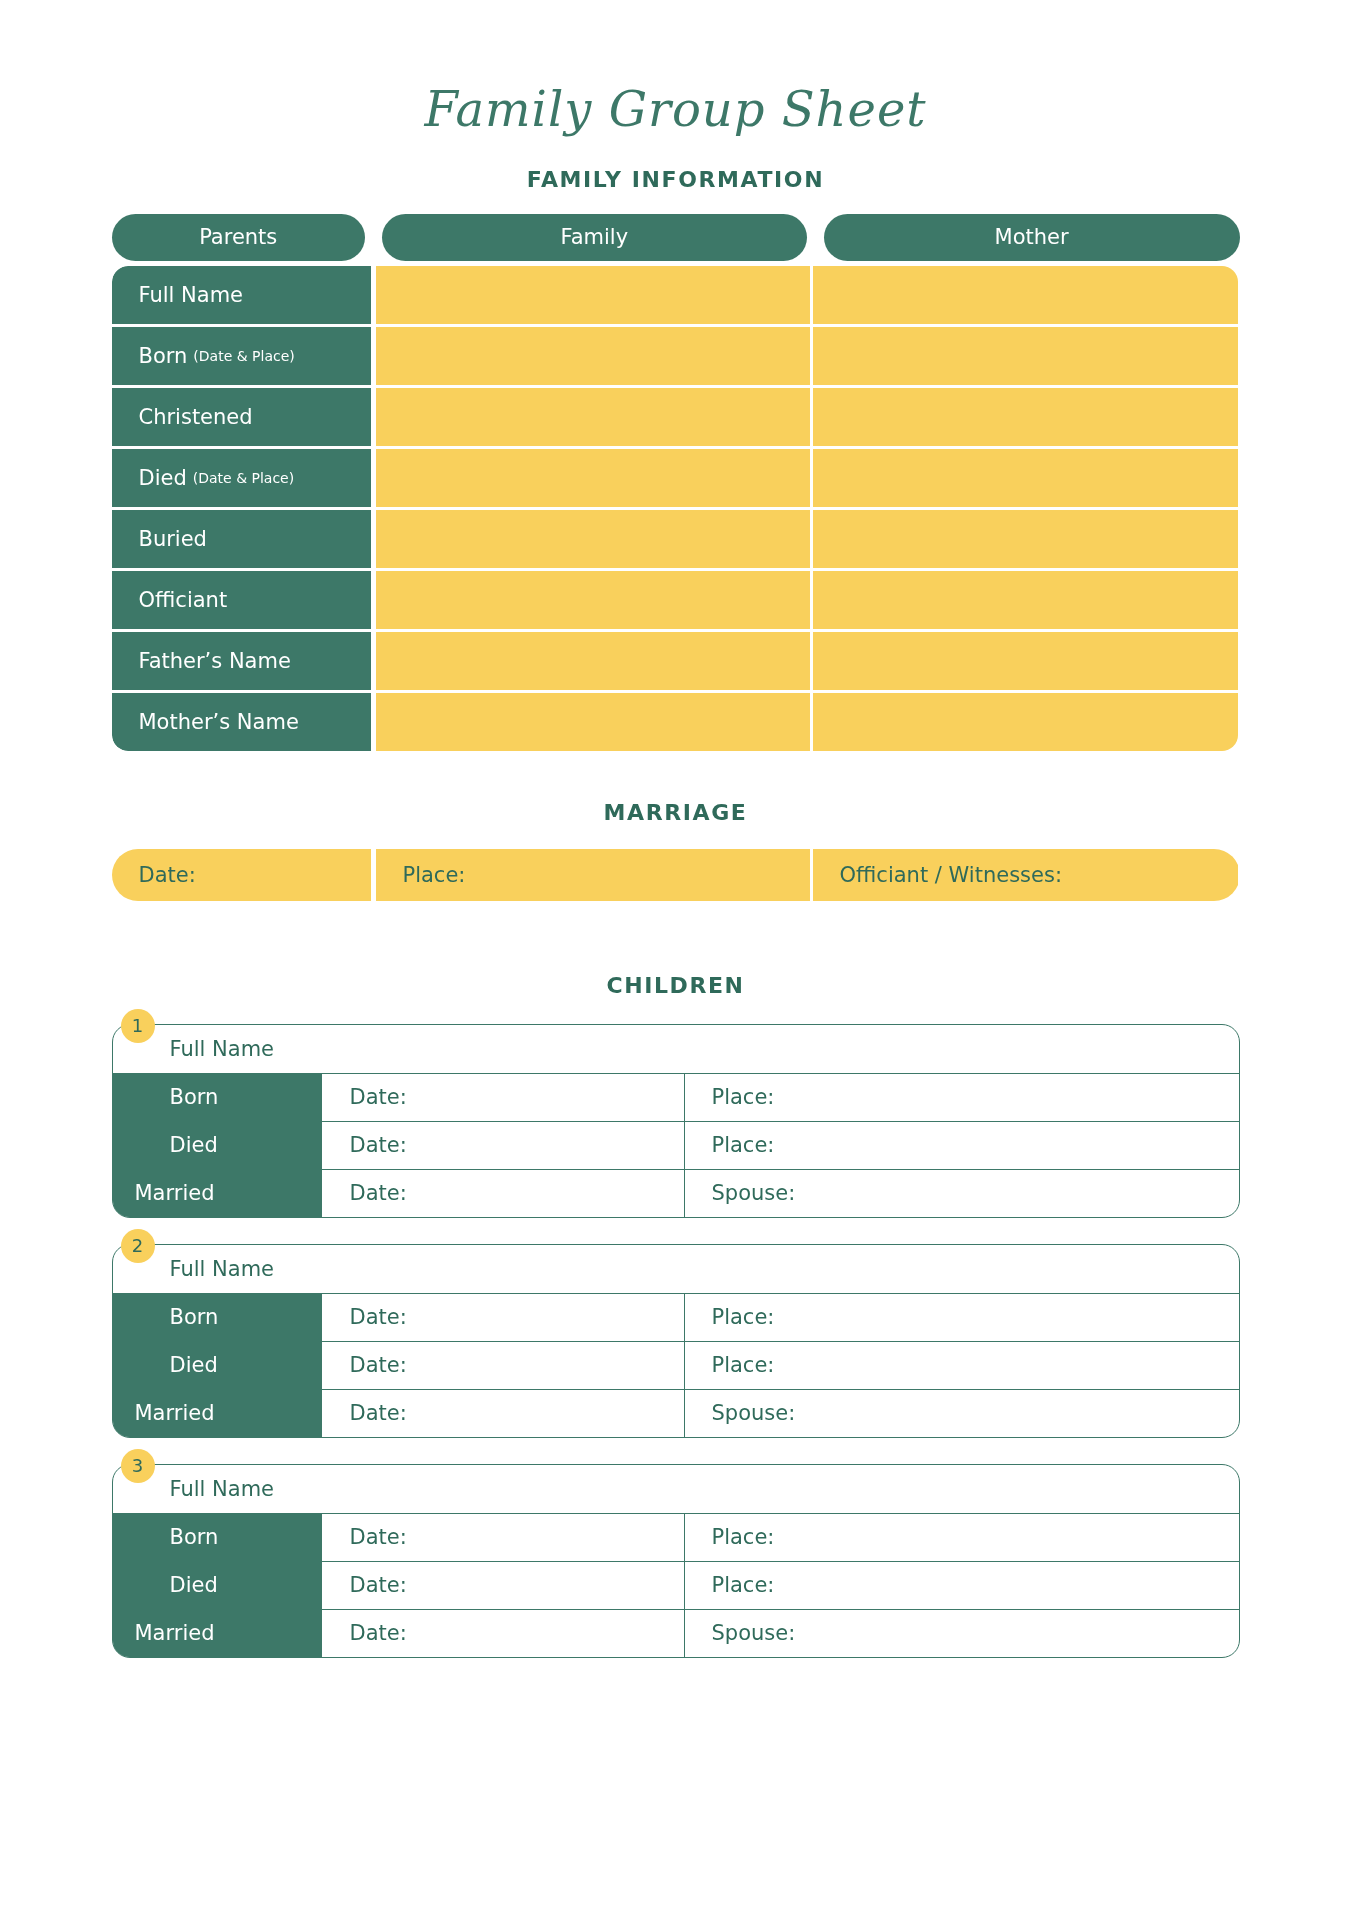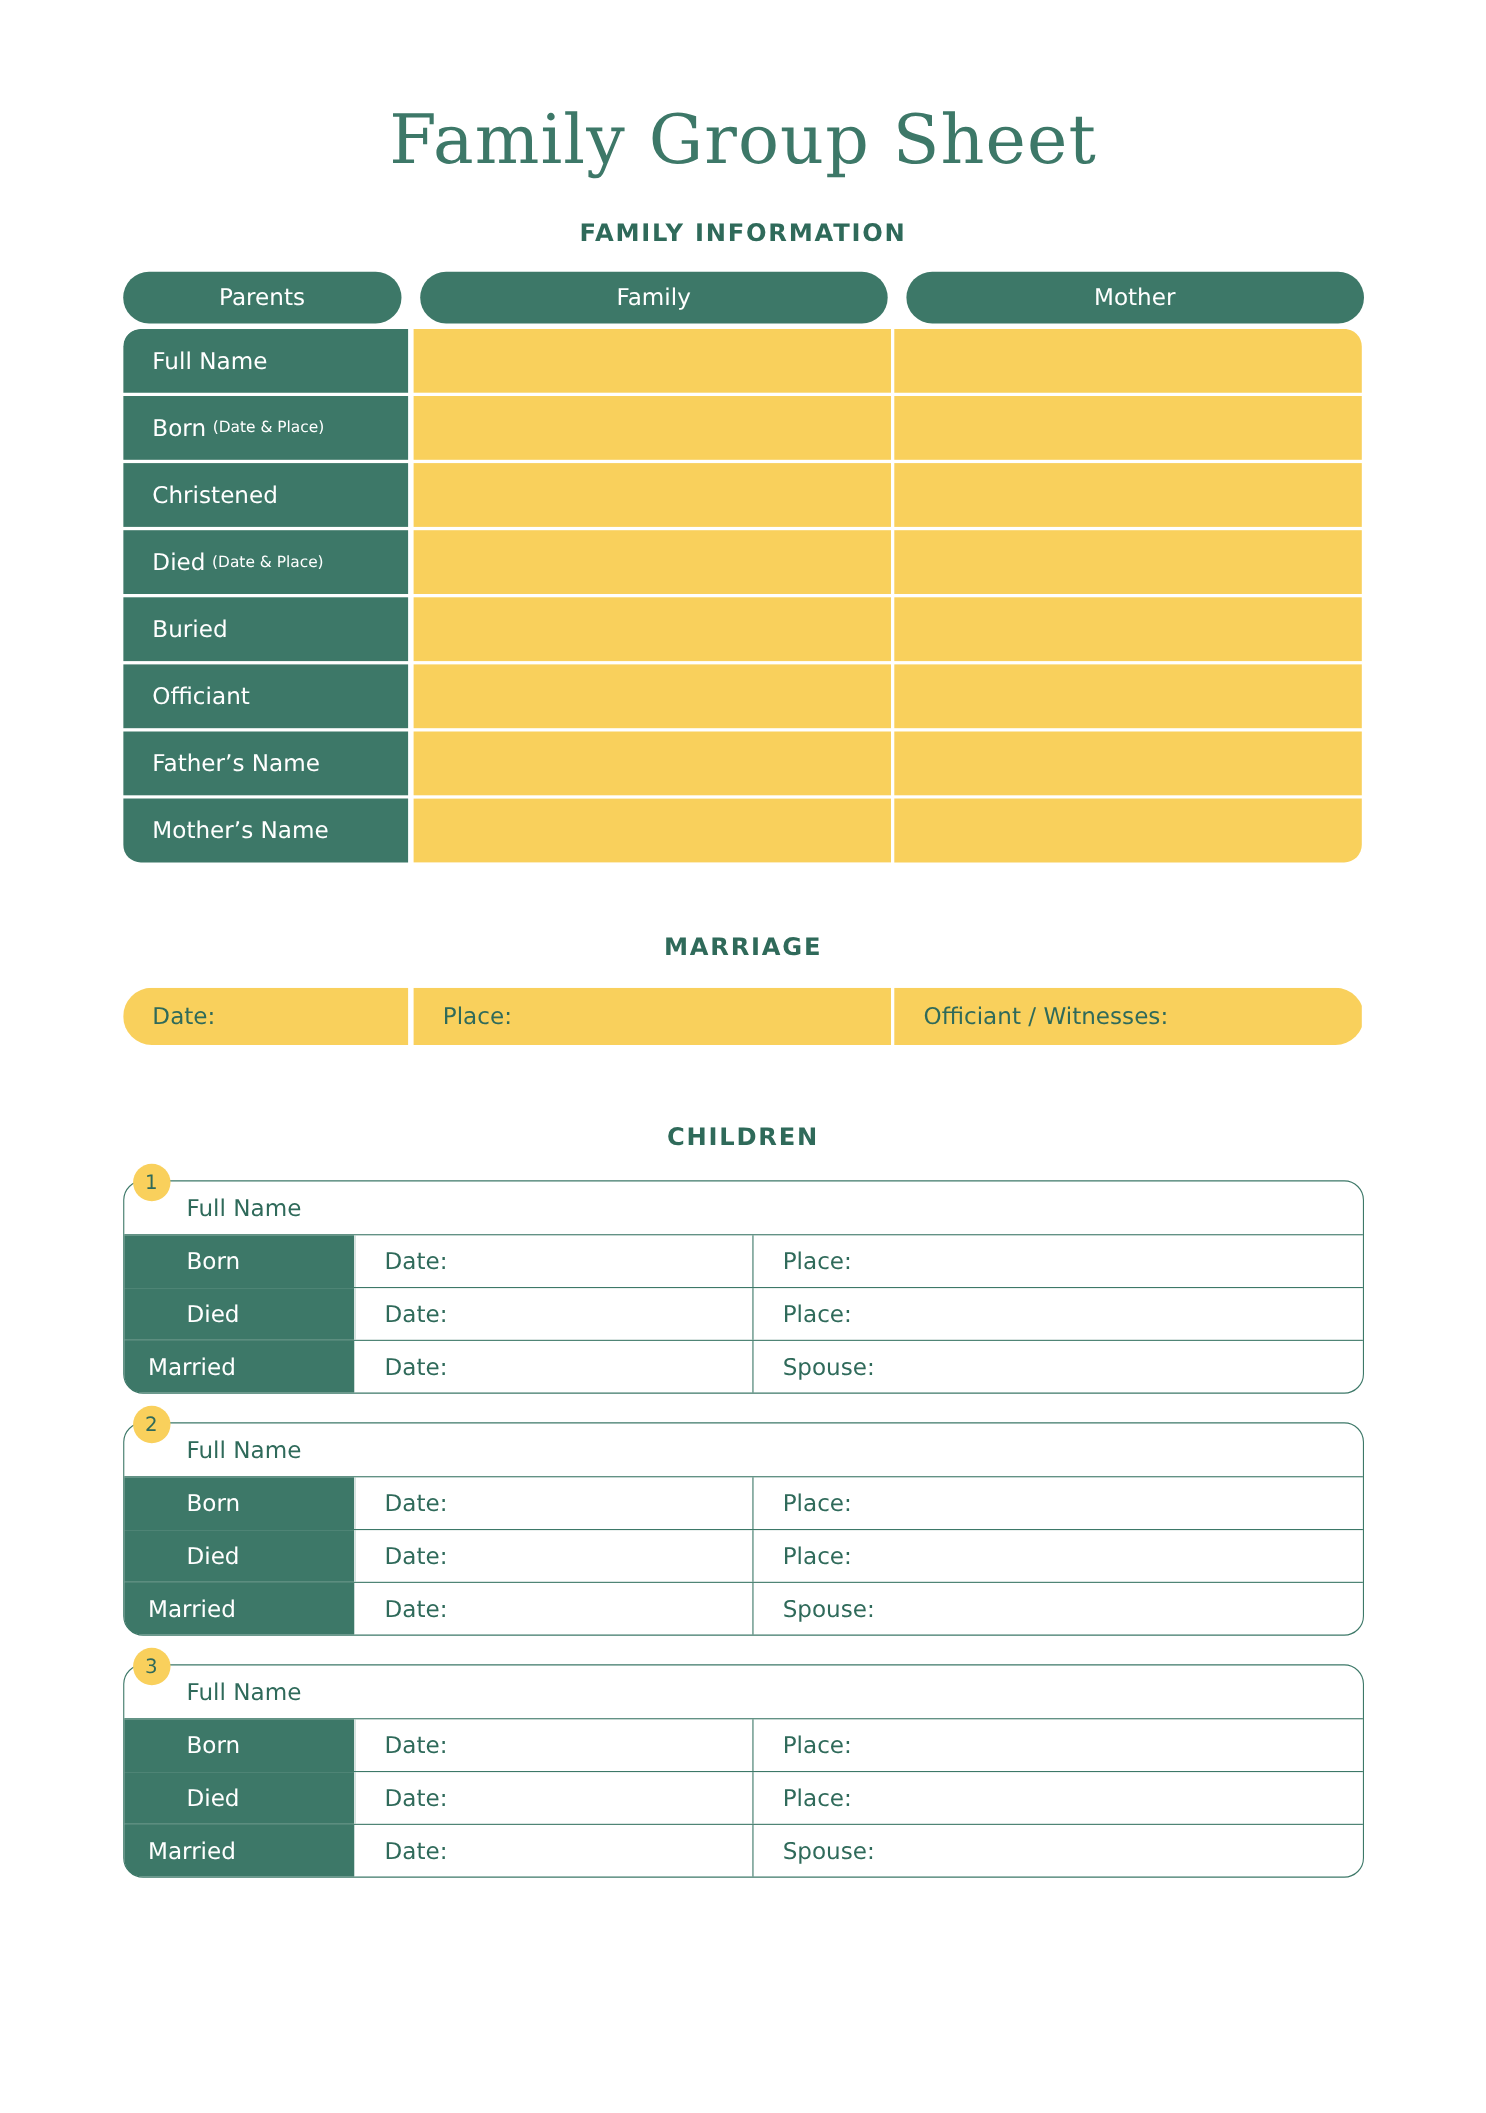--- a/index.html
+++ b/index.html
@@ -10,21 +10,22 @@
     -webkit-font-smoothing:antialiased;
     overflow:hidden;
   }
   .page{position:relative;width:1351px;height:1921px;}
 
   
   .title{
     text-align:center;
     color:#3d7868;
     font-family:"DejaVu Serif", serif;
-    font-size:62px;
+    font-style:italic;
+    font-size:48px;
     font-weight:400;
     letter-spacing:1px;
     padding-top:52px;
     line-height:1.05;
   }
 
   .section-head{
     text-align:center;
     color:#2f6a5a;
     font-size:22px;
@@ -49,21 +50,21 @@
   .pill.c2{width:434px;}
   .pill.c3{width:425px;}
 
   
   .fi-body{
     margin-top:5px;
     border-radius:16px;
     overflow:hidden;
   }
   .fi-row{display:flex;height:58px;margin-bottom:3px;}
-  .fi-row:last-child{margin-bottom:16px;}
+  .fi-row:last-child{margin-bottom:0;}
   .fi-label{
     width:259px;background:#3d7868;color:#ffffff;
     display:flex;align-items:center;
     padding-left:27px;box-sizing:border-box;
     font-size:21px;
   }
   .fi-label .sub{font-size:14px;margin-left:6px;}
   .fi-cell{background:#f9d05c;}
   .fi-cell.c2{width:434px;margin-left:5px;}
   .fi-cell.c3{width:425px;margin-left:3px;}

